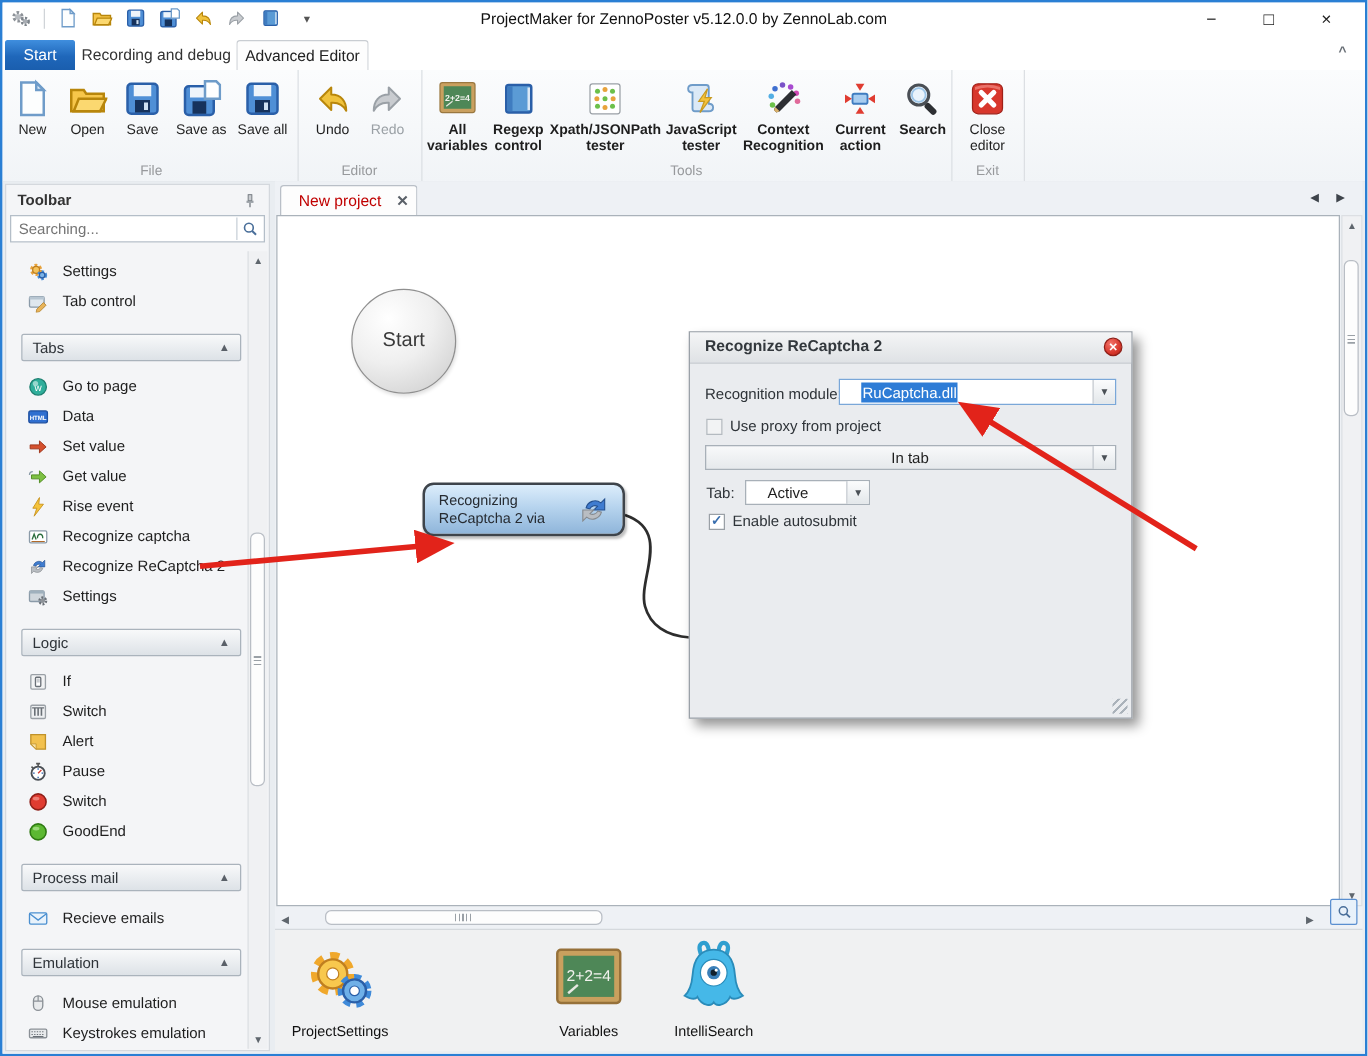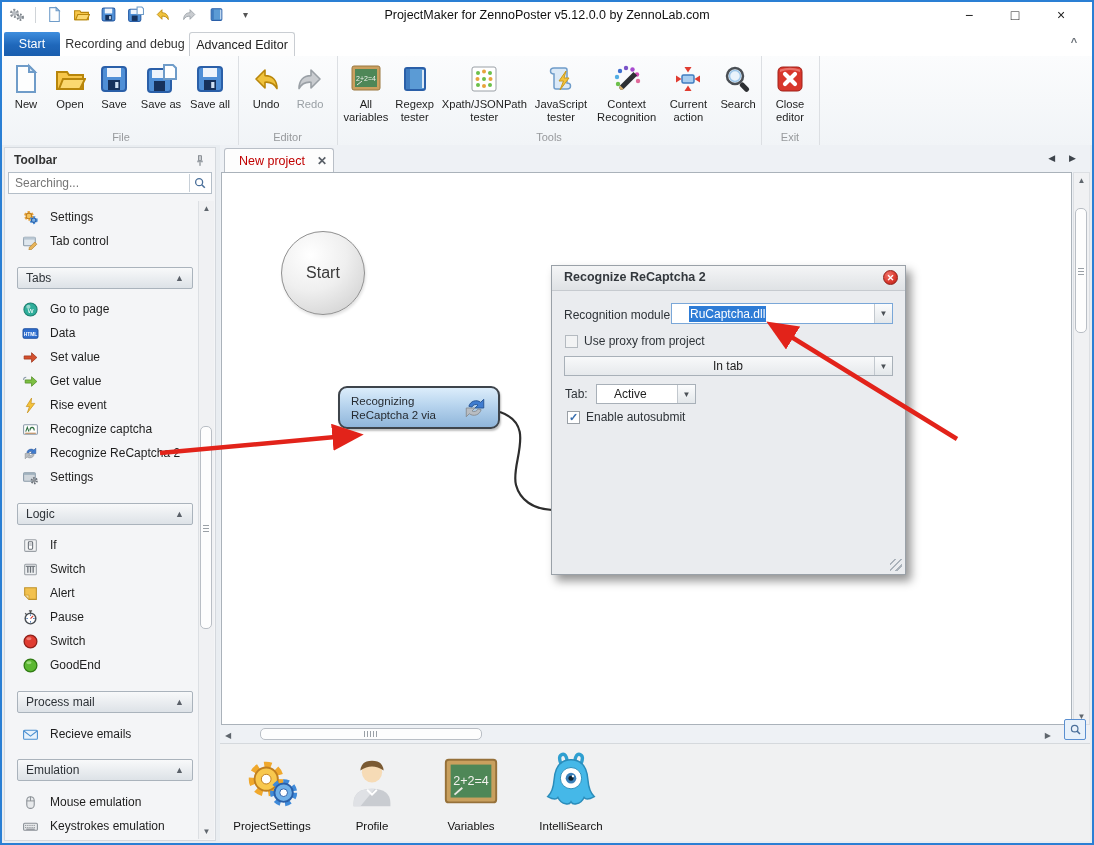--- a/index.html
+++ b/index.html
@@ -250,41 +250,41 @@
               <svg viewBox="0 0 16 16">
                 <path d="M13 8 L8.5 3.5 V6.3 C4.5 6.3 2.5 9 2.5 12.8 C3.8 10.3 6 9.4 8.5 9.6 V12.5 Z" fill="#c9ccd0" stroke="#9aa0a6" stroke-width="0.8" stroke-linejoin="round"></path>
               </svg>
             </span>
           <span class="rlabel">Redo</span>
           </div>
       </div>
       <div class="glabel">Editor</div>
     </div>
     <div class="rgroup" style="left:335px;width:424px;">
-      <div class="ritems" style="padding-left:4px;">
+      <div class="ritems" style="padding-left:4px;font-weight:bold;">
         <div class="ritem" style="width:50px">
           <span class="i32">
               <svg viewBox="0 0 32 32">
                 <rect x="2" y="3" width="28" height="24" rx="2" fill="#caa05f" stroke="#9a7840"></rect>
                 <rect x="5" y="6" width="22" height="18" fill="#4e8757"></rect>
                 <text x="16" y="17.5" font-size="7" fill="#f2f2ee" text-anchor="middle" font-family="sans-serif">2+2=4</text>
                 <path d="M7 22l5-4" stroke="#e8e8e2" stroke-width="1"></path>
               </svg>
             </span>
           <span class="rlabel">All variables</span>
           </div>
         <div class="ritem" style="width:48px">
           <span class="i32">
               <svg viewBox="0 0 16 16">
                 <rect x="3" y="2.5" width="10" height="11" rx="1" fill="#5b9bd5" stroke="#2a5fa8"></rect>
                 <rect x="3.5" y="3" width="2" height="10" fill="#3f7cc0"></rect>
                 <rect x="11.5" y="3.5" width="1" height="9" fill="#dce9f6"></rect>
               </svg>
             </span>
-          <span class="rlabel">Regexp tester</span>
+          <span class="rlabel">Regexp control</span>
           </div>
         <div class="ritem" style="width:92px">
           <span class="i32">
               <svg viewBox="0 0 32 32">
                 <rect x="4" y="4" width="24" height="24" rx="2" fill="#fff" stroke="#9aa0a6"></rect>
                 <circle cx="10" cy="10" r="2" fill="#6cc04a"></circle>
                 <circle cx="16" cy="8.5" r="2" fill="#e8a33c"></circle>
                 <circle cx="22" cy="10" r="2" fill="#6cc04a"></circle>
                 <circle cx="9.5" cy="16" r="2" fill="#e8a33c"></circle>
                 <circle cx="16" cy="16" r="2" fill="#6cc04a"></circle>
@@ -680,30 +680,20 @@
         <span class="i64"><svg viewBox="0 0 64 64">
               <circle cx="26" cy="28" r="13" fill="none" stroke="#f0a82c" stroke-width="10" stroke-dasharray="6.5 5.3"></circle>
               <circle cx="26" cy="28" r="12" fill="#f8c84e" stroke="#c07f1f" stroke-width="2"></circle>
               <circle cx="26" cy="28" r="5" fill="#fff" stroke="#c07f1f"></circle>
               <circle cx="44" cy="42" r="10" fill="none" stroke="#3f8ad9" stroke-width="8" stroke-dasharray="5 4.3"></circle>
               <circle cx="44" cy="42" r="9.5" fill="#6fb0e8" stroke="#2a5fa8" stroke-width="2"></circle>
               <circle cx="44" cy="42" r="4" fill="#fff" stroke="#2a5fa8"></circle>
             </svg></span>
         <span class="lbl">ProjectSettings</span>
       </div>
-      <div class="bp-item" style="left:104px;">
-        <span class="i64"><svg viewBox="0 0 64 64">
-              <circle cx="32" cy="21" r="10.5" fill="#f6dbb6"></circle>
-              <path d="M20 19q1-10 12-10t12 10q-6-4-12-4t-12 4z" fill="#7a5a33"></path>
-              <path d="M13 53q0-15 19-15t19 15v3H13z" fill="#c9ccd1"></path>
-              <path d="M13 53q0-15 19-15l3 0-15 18h-7z" fill="#dfe1e5"></path>
-              <path d="M27 39l5 5 5-5" fill="none" stroke="#fff" stroke-width="2"></path>
-            </svg></span>
-        <span class="lbl">Profile</span>
-      </div>
       <div class="bp-item" style="left:203px;">
         <span class="i64"><svg viewBox="0 0 64 64">
               <rect x="6" y="8" width="52" height="44" rx="3" fill="#c9a05e" stroke="#96713a" stroke-width="2"></rect>
               <rect x="11" y="13" width="42" height="34" fill="#4e8757"></rect>
               <text x="32" y="34" font-size="13" fill="#f2f2ee" text-anchor="middle" font-family="sans-serif">2+2=4</text>
               <path d="M15 44l8-7" stroke="#e8e8e2" stroke-width="2"></path>
             </svg></span>
         <span class="lbl">Variables</span>
       </div>
       <div class="bp-item" style="left:303px;">

